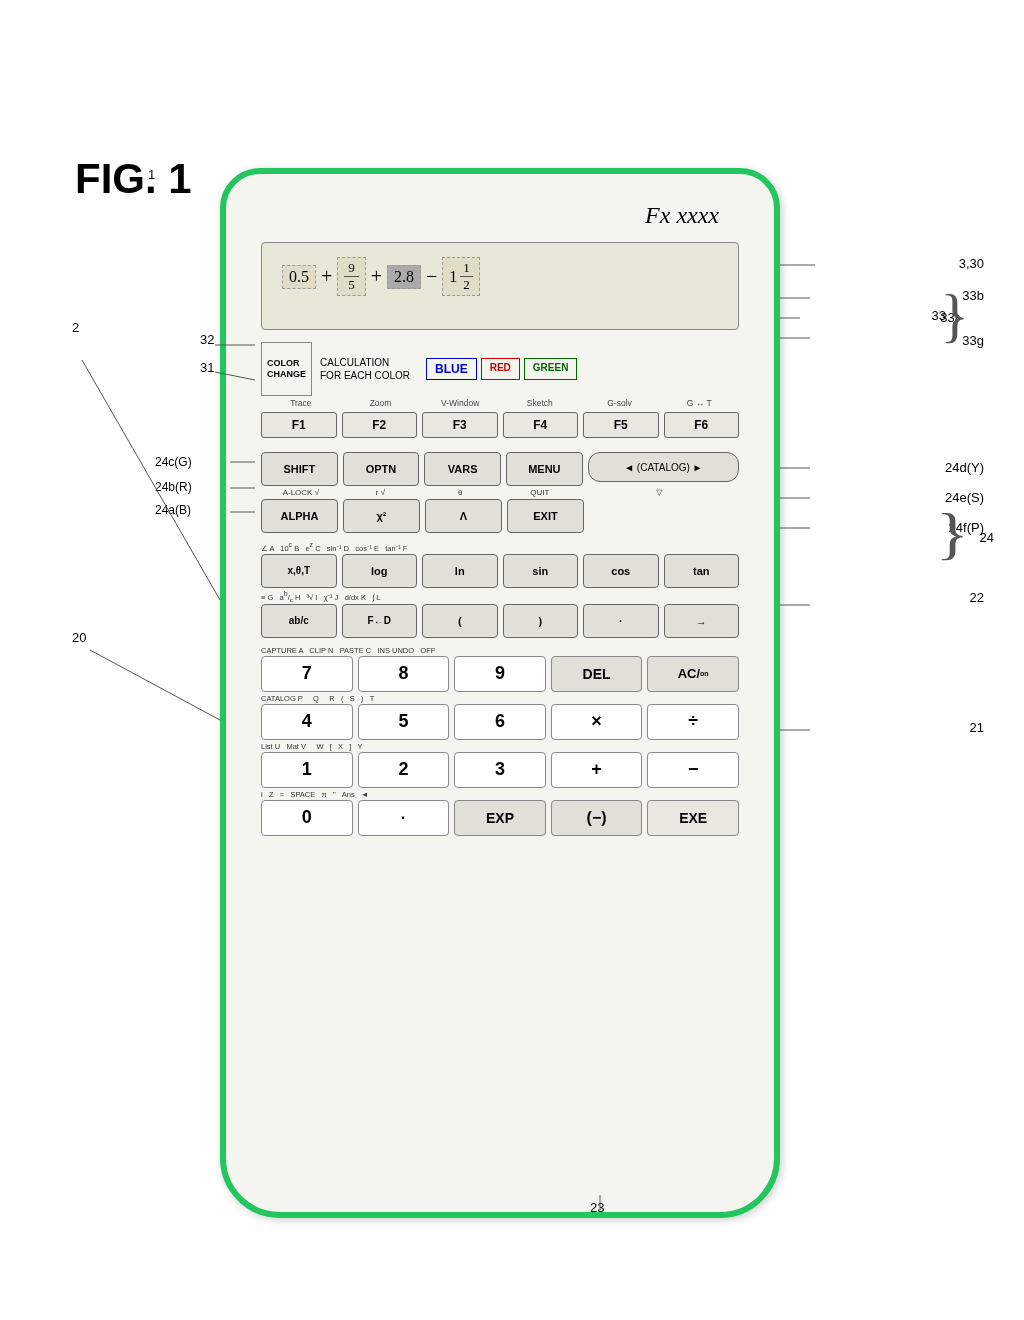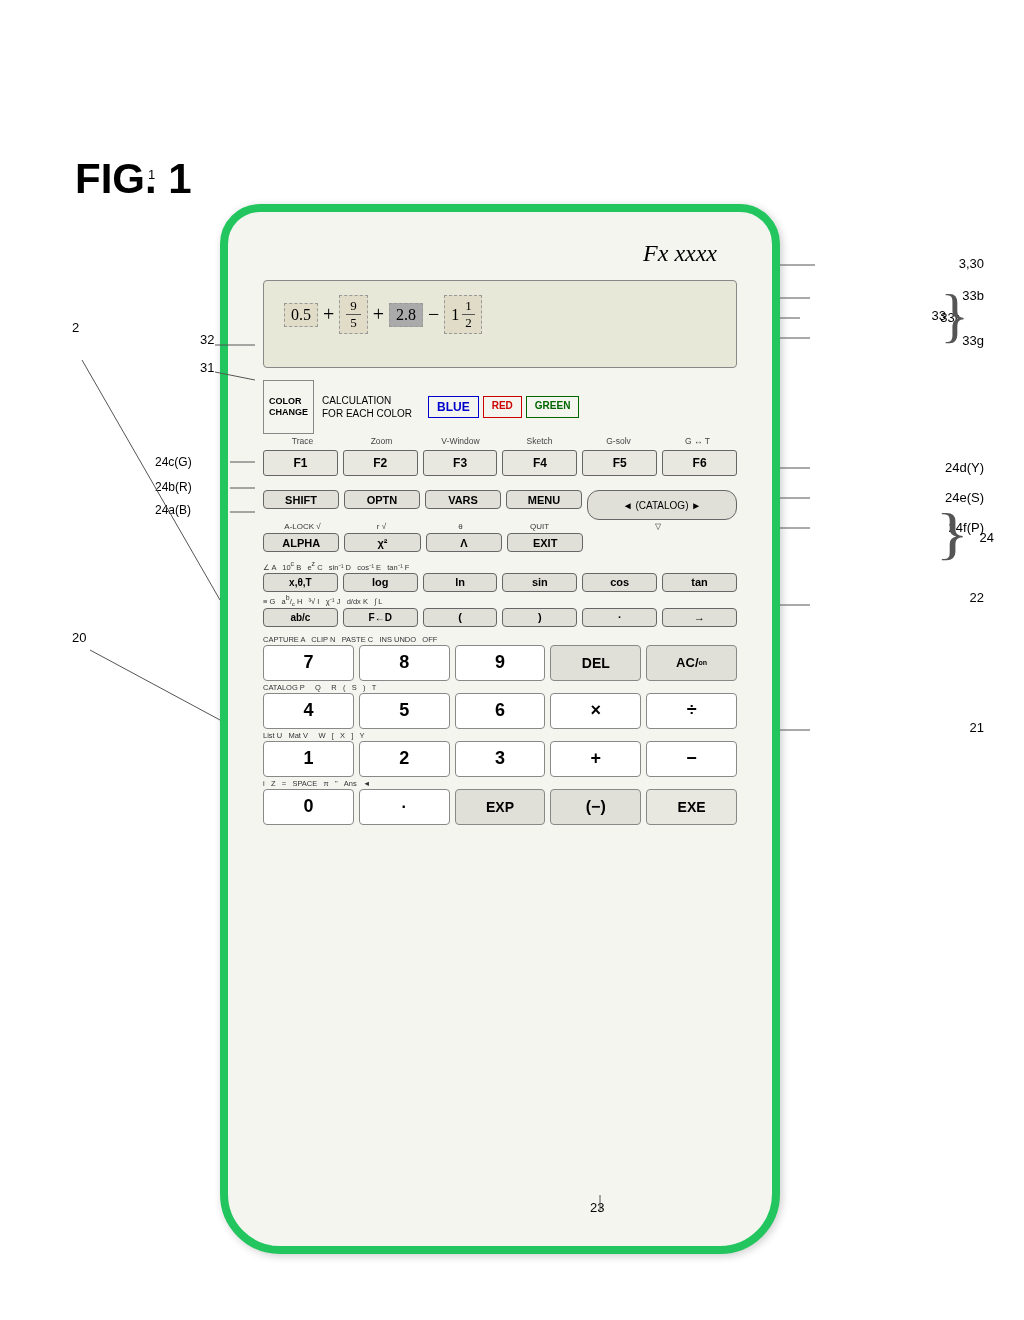--- a/index.html
+++ b/index.html
@@ -47,42 +47,41 @@
 
     
     .calc-body {
       position: absolute;
       top: 168px;
       left: 220px;
       width: 560px;
       height: 1050px;
       background: #f5f5f0;
       border-radius: 40px 40px 60px 60px;
-      border: 8px solid #22c55e;
+      border: 6px solid #22c55e;
       box-shadow: 2px 2px 8px rgba(0,0,0,0.2);
-      margin-top: 36px;
     }
 
     .fkey {
       flex: 1;
       height: 26px;
       background: #e8e8e0;
       border: 1.5px solid #666;
       border-radius: 3px;
       display: flex;
       align-items: center;
       justify-content: center;
       font-size: 12px;
       font-family: Arial, sans-serif;
       font-weight: bold;
     }
 
     .key {
       flex: 1;
-      height: 19px;
+      height: 34px;
       background: #e0e0d8;
       border: 1.5px solid #666;
       border-radius: 4px;
       display: flex;
       align-items: center;
       justify-content: center;
       font-size: 11px;
       font-family: Arial, sans-serif;
       font-weight: bold;
       cursor: pointer;

